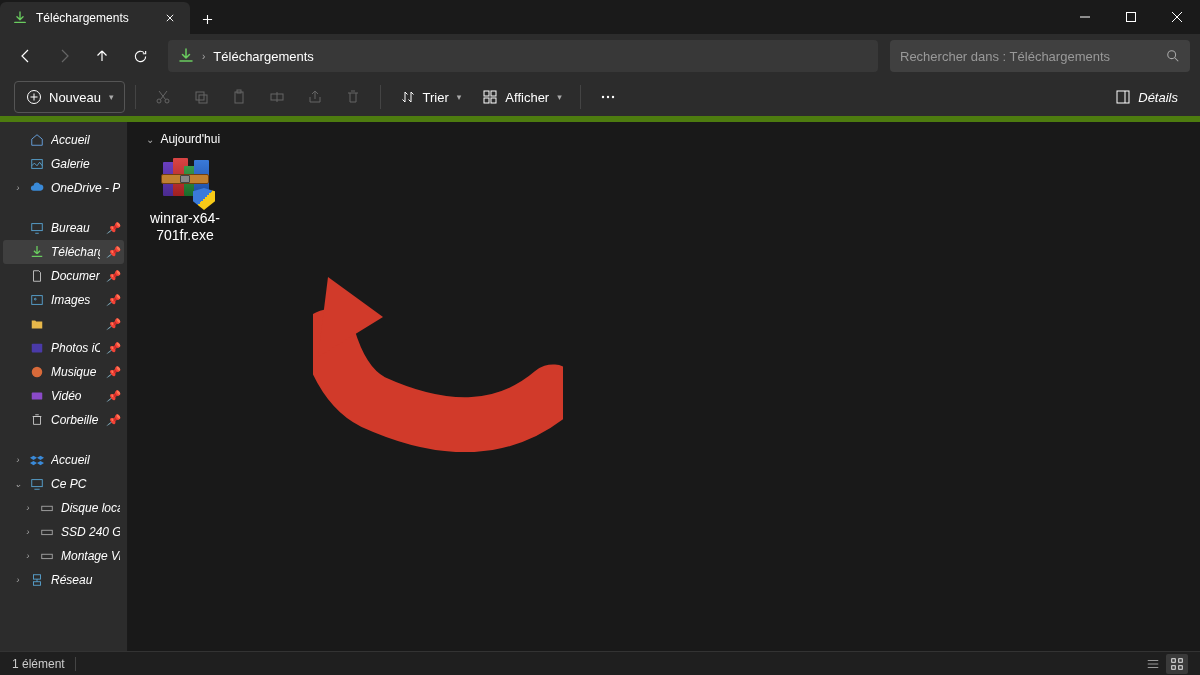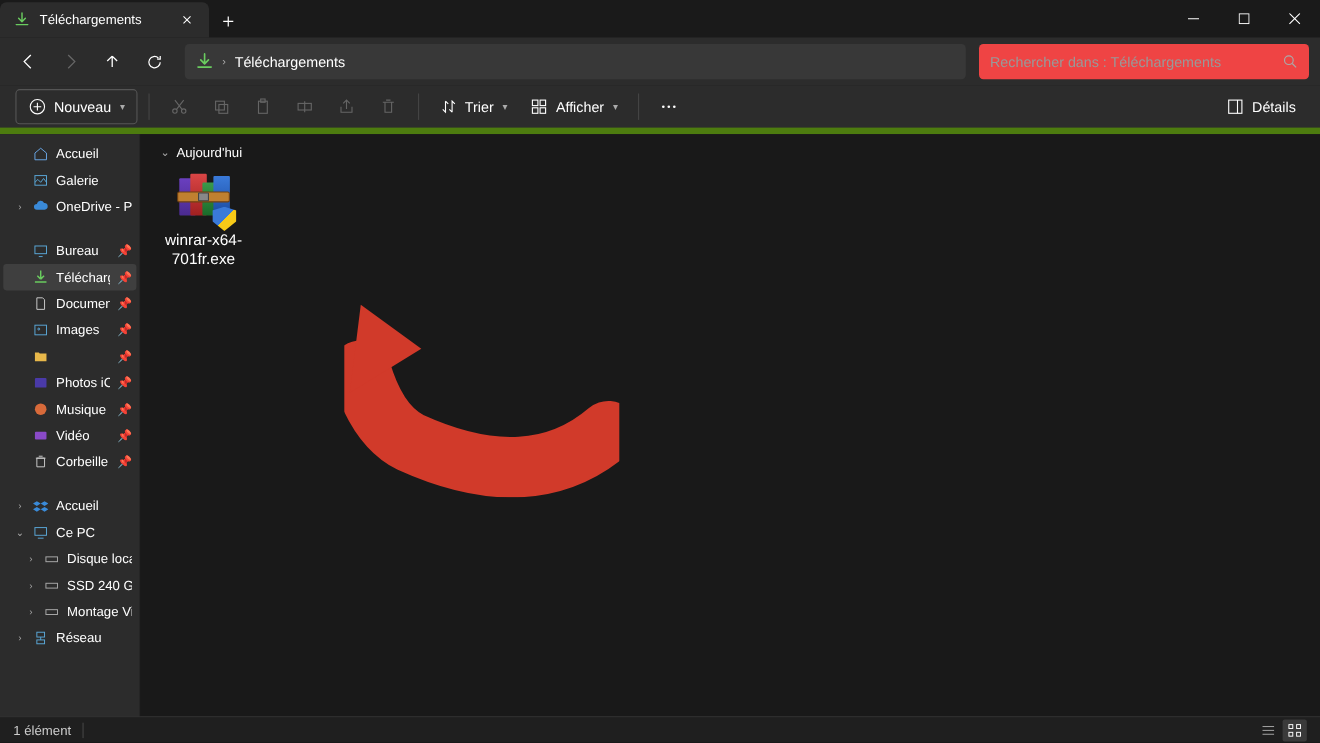--- a/index.html
+++ b/index.html
@@ -17,41 +17,41 @@
 .win-btn svg { width:10px; height:10px; }
 
 
 .navbar { height:44px; background:#2c2c2c; display:flex; align-items:center; padding:0 10px; gap:6px; }
 .nav-btn { width:32px; height:32px; display:flex; align-items:center; justify-content:center; color:#888; border-radius:4px; cursor:pointer; }
 .nav-btn.enabled { color:#fff; }
 .breadcrumb { flex:1; height:32px; background:#383838; border-radius:4px; display:flex; align-items:center; padding:0 10px; gap:8px; margin:0 6px; }
 .bc-icon { color:#6acc5f; font-size:14px; }
 .bc-chev { color:#aaa; font-size:10px; }
 .bc-text { color:#fff; font-size:13px; }
-.search { width:300px; height:32px; background:#ef4444; border-radius:4px; display:flex; align-items:center; padding:0 10px; color:#aaa; }
+.search { width:300px; height:32px; background:#404040; border-radius:4px; display:flex; align-items:center; padding:0 10px; color:#aaa; }
 .search input { flex:1; background:transparent; border:none; outline:none; color:#fff; font-size:13px; }
 .search input::placeholder { color:#999; }
 .search-icon { color:#aaa; font-size:14px; }
 
 
 .toolbar { height:44px; background:#2c2c2c; border-bottom:6px solid #4d7c0f; display:flex; align-items:center; padding:0 14px; gap:4px; }
 .tb-btn { height:32px; padding:0 8px; display:flex; align-items:center; gap:6px; color:#fff; border-radius:4px; cursor:pointer; font-size:13px; }
 .tb-new { border:1px solid #555; border-radius:4px; padding:0 10px; }
 .tb-icon { display:flex; align-items:center; justify-content:center; width:18px; height:18px; color:#aaa; }
 .tb-icon.dis { opacity:0.45; }
 .tb-sep { width:1px; height:24px; background:#444; margin:0 6px; }
-.tb-right { margin-left:auto; display:flex; align-items:center; gap:4px; }
+.tb-right { margin-left:auto; display:flex; align-items:center; gap:4px;font-style:italic; }
 .chev-sm { font-size:9px; color:#aaa; margin-left:2px; }
 
 
 .main { display:flex; height:calc(675px - 34px - 44px - 44px - 24px); }
 
 
 .sidebar { width:128px; background:#2c2c2c; overflow:hidden; padding-top:6px; border-right:1px solid #1a1a1a; flex-shrink:0; }
-.sb-item { height:24px; display:flex; align-items:center; padding:0 4px 0 10px; gap:6px; color:#fff; font-size:12px; cursor:pointer; white-space:nowrap; border-radius:3px; margin:0 3px; }
+.sb-item { height:24px; display:flex; align-items:center; padding:0 4px 0 10px; gap:6px; color:#fff; font-size:12px; cursor:pointer; white-space:nowrap; border-radius:3px; margin:0 3px;font-style:italic; }
 .sb-item.active { background:#3f3f3f; }
 .sb-item .exp { width:10px; color:#aaa; font-size:9px; text-align:center; flex-shrink:0; }
 .sb-item .ico { width:16px; height:16px; display:flex; align-items:center; justify-content:center; flex-shrink:0; }
 .sb-item .lbl { flex:1; overflow:hidden; }
 .sb-item .pin { color:#666; font-size:11px; flex-shrink:0; }
 .sb-gap { height:16px; }
 
 
 .content { flex:1; background:#191919; padding:10px 18px; overflow:hidden; position:relative; }
 .group-hdr { display:flex; align-items:center; gap:6px; color:#fff; font-size:12px; margin-bottom:6px; cursor:pointer; }

